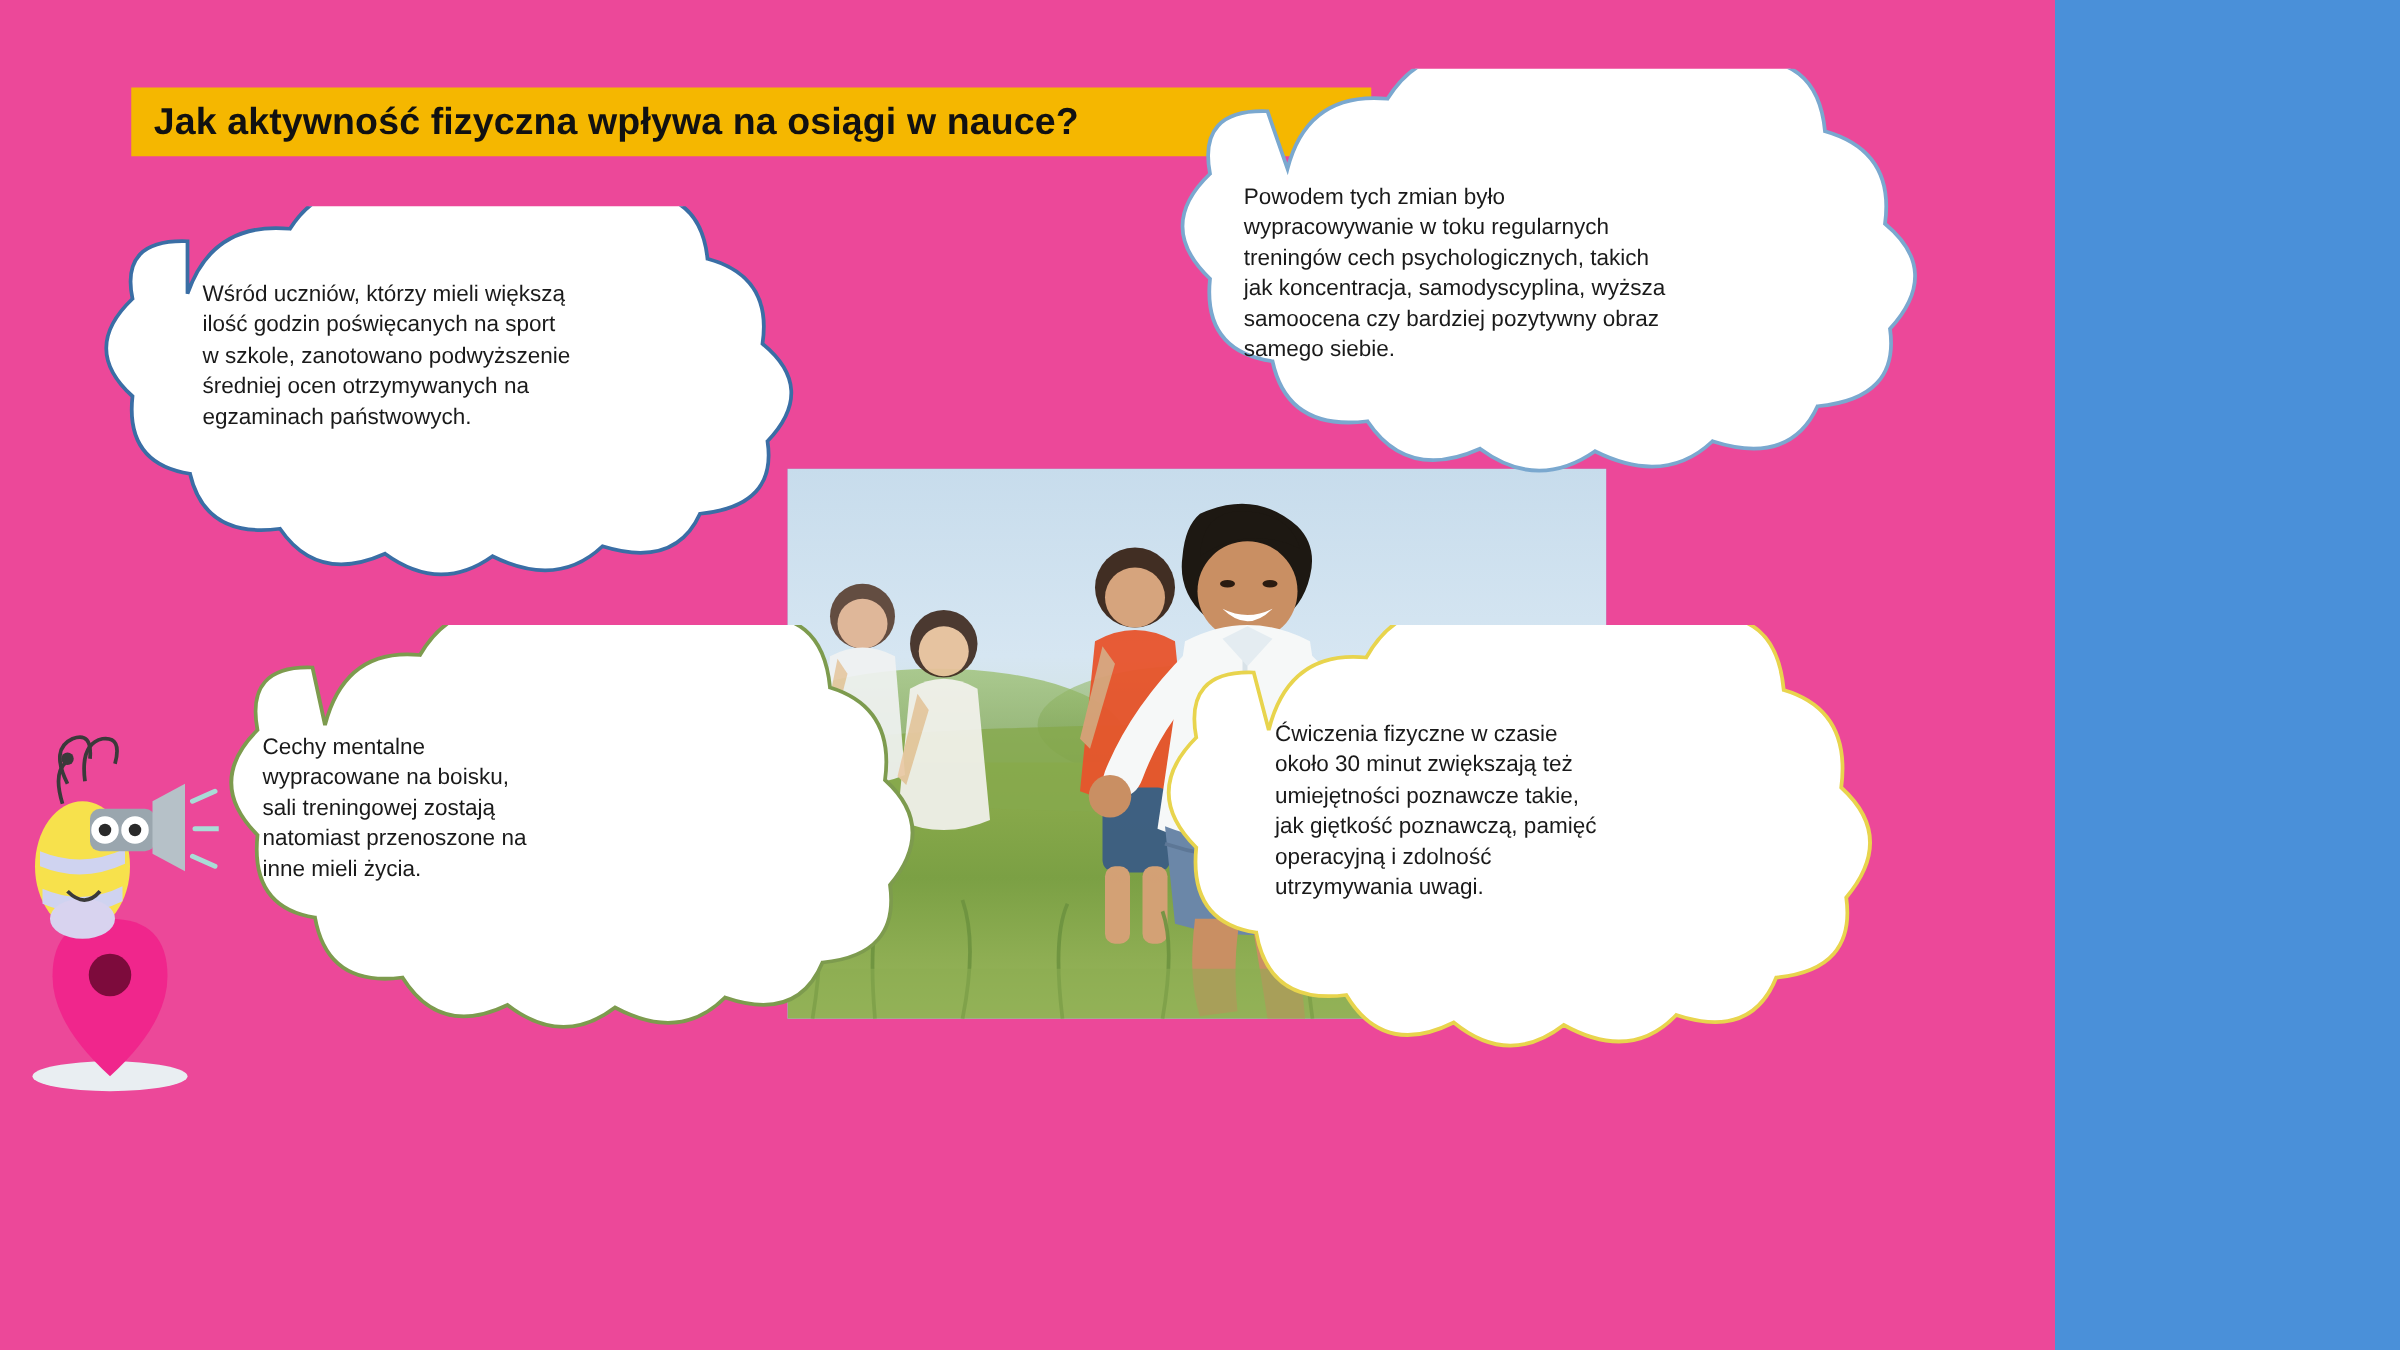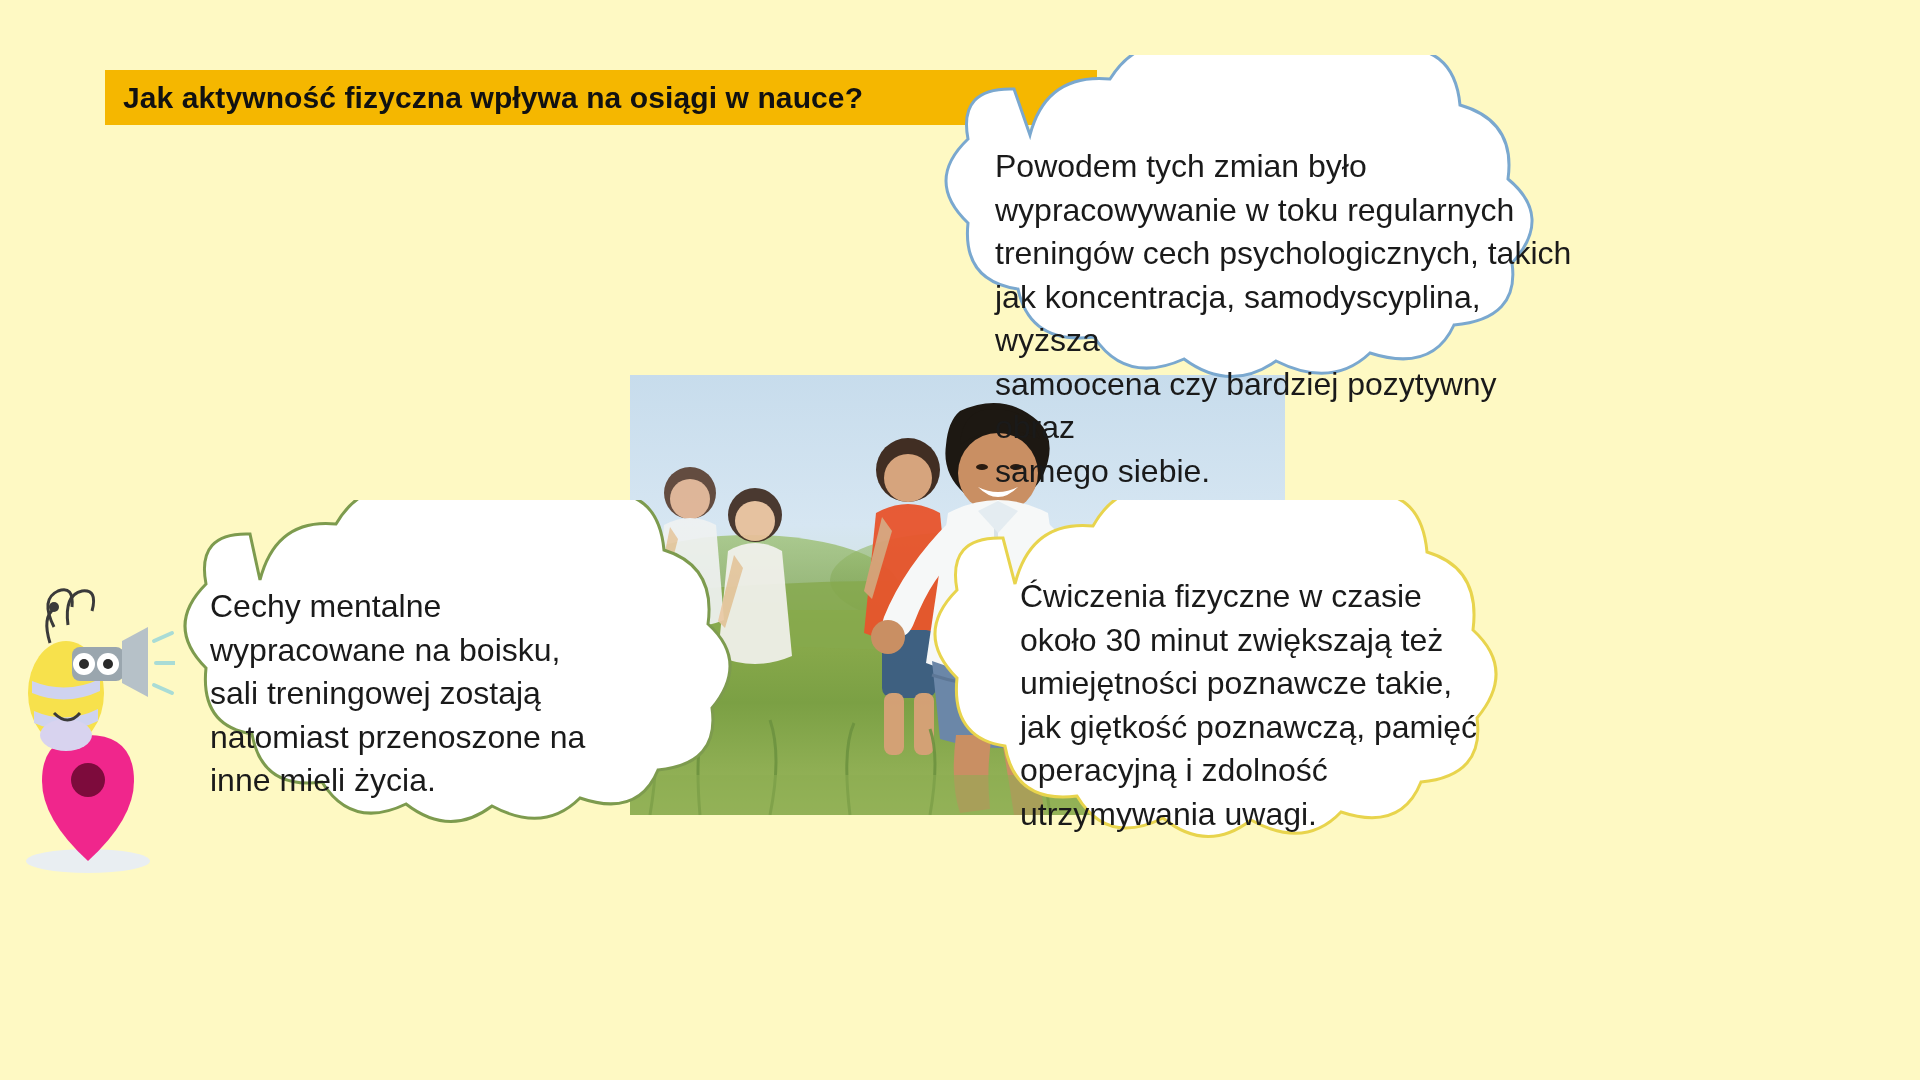--- a/index.html
+++ b/index.html
@@ -8,23 +8,23 @@
   }
   body {
     width: 1920px;
     height: 1080px;
     overflow: hidden;
     background: #4a90d9;
     font-family: "Liberation Sans", sans-serif;
   }
   #slide {
     position: relative;
-    width: 1920px;
+    width: 1644px;
     height: 1080px;
-    background: #fef9c3;
+    background: #ec4899;
     overflow: hidden;
   }
 
   
   #title-banner {
     position: absolute;
     left: 105px;
     top: 70px;
     width: 992px;
     height: 55px;
@@ -62,21 +62,21 @@
     position: absolute;
     left: 0;
     top: 0;
     width: 100%;
     height: 100%;
     display: block;
   }
   .cloud .cloud-text {
     position: absolute;
     color: #1a1a1a;
-    font-size: 32px;
+    font-size: 18px;
     line-height: 1.36;
     white-space: pre-line;
   }
 
   #cloud-grades { left: 30px;  top: 165px;  width: 690px;  height: 325px; }
   #cloud-grades .cloud-text { left: 132px; top: 58px; width: 520px; }
 
   #cloud-psych { left: 920px; top: 55px;  width: 700px;  height: 360px; }
   #cloud-psych .cloud-text { left: 75px; top: 90px; width: 580px; }
 
@@ -192,20 +192,46 @@
         <path d="M300 440 q10 -58 0 -86"></path>
         <path d="M420 440 q-10 -70 2 -98"></path>
         <path d="M500 440 q12 -62 2 -90"></path>
         <path d="M580 440 q-8 -66 4 -94"></path>
         <path d="M640 440 q10 -56 0 -84"></path>
       </g>
       <rect x="0" y="400" width="655" height="40" fill="#8cad52" opacity="0.55"></rect>
     </svg>
   </div>
 
+  <div class="cloud" id="cloud-grades">
+    <svg viewBox="0 0 690 325" preserveAspectRatio="none" aria-hidden="true">
+      <path d="M120 70
+               q20 -58 82 -52
+               q28 -44 88 -32
+               q32 -44 92 -22
+               q56 -20 86 26
+               q62 -6 68 52
+               q52 14 44 68
+               q44 36 4 78
+               q8 52 -54 58
+               q-20 44 -78 26
+               q-36 34 -88 8
+               q-42 30 -86 -2
+               q-54 24 -84 -20
+               q-60 8 -72 -44
+               q-52 -8 -46 -62
+               q-42 -38 0 -78
+               q-10 -48 44 -46 z" fill="#ffffff" stroke="#3a6ea5" stroke-width="3"></path>
+    </svg>
+    <div class="cloud-text">Wśród uczniów, którzy mieli większą
+ilość godzin poświęcanych na sport
+w szkole, zanotowano podwyższenie
+średniej ocen otrzymywanych na
+egzaminach państwowych.</div>
+  </div>
 
   <div class="cloud" id="cloud-psych">
     <svg viewBox="0 0 700 360" preserveAspectRatio="none" aria-hidden="true">
       <path d="M110 80
                q16 -62 80 -56
                q30 -48 90 -34
                q34 -48 96 -24
                q58 -24 92 28
                q66 -8 72 56
                q56 16 48 74

